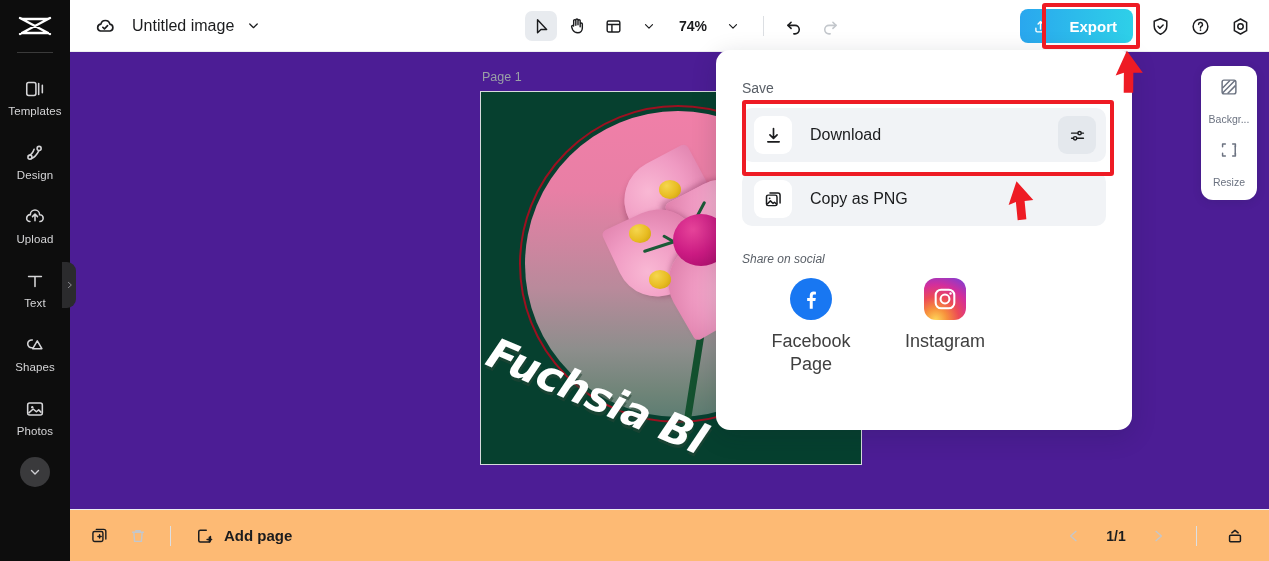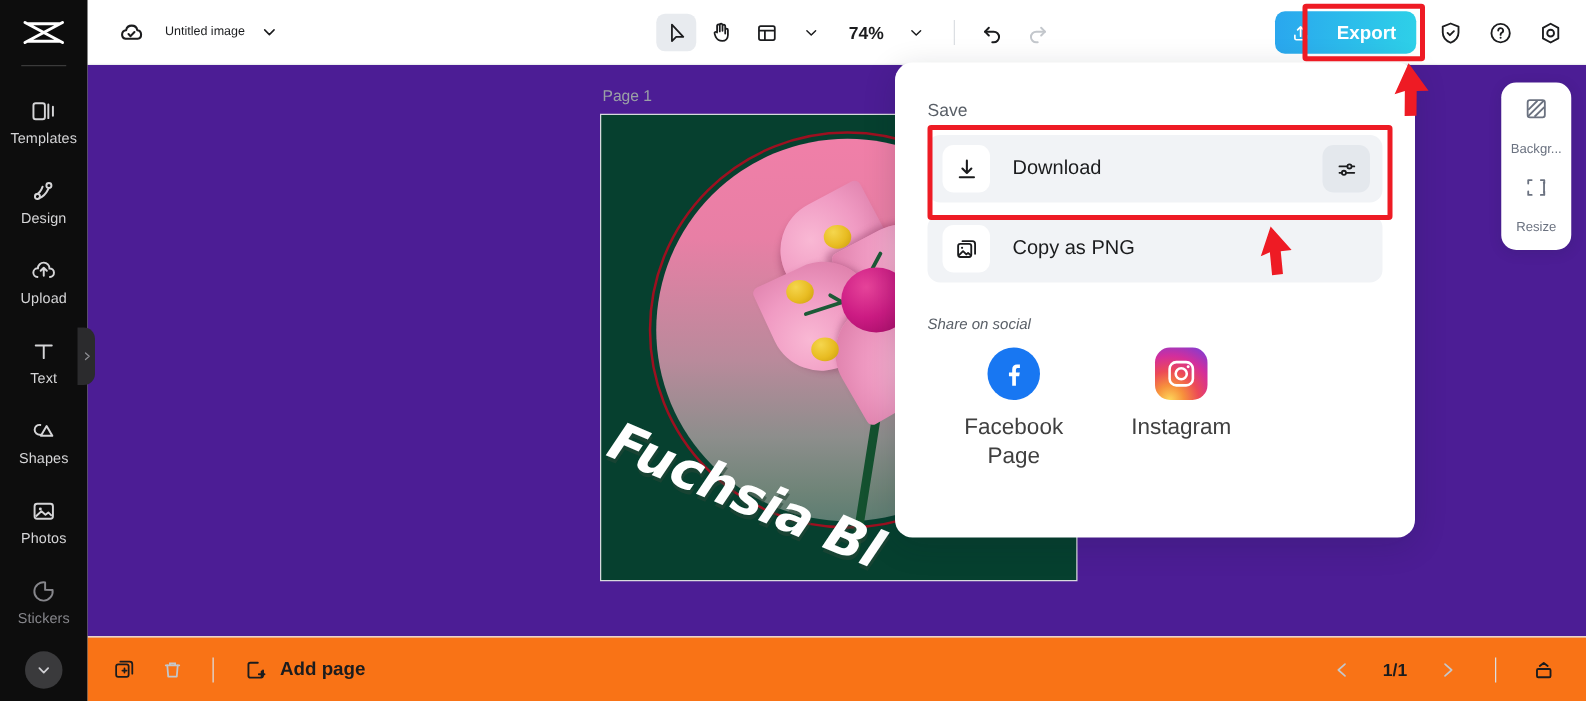--- a/index.html
+++ b/index.html
@@ -38,21 +38,21 @@
     display:flex; align-items:center; justify-content:center; z-index:31; cursor:pointer;
   }
 
   
   .topbar {
     position: absolute; left: 70px; top: 0; width: 1199px; height: 52px;
     background: #fff; border-bottom: 1px solid #eceef0;
     display: flex; align-items: center; z-index: 20;
   }
   .cloud-ico { margin-left: 24px; display:flex; align-items:center; }
-  .doc-title { margin-left: 16px; font-size: 10px; color: #1b1c1e; }
+  .doc-title { margin-left: 16px; font-size: 16px; color: #1b1c1e; }
   .title-chev { margin-left: 12px; display:flex; align-items:center; cursor:pointer; }
 
   .tools { position:absolute; left: 455px; top: 0; height: 52px; display:flex; align-items:center; gap: 4px; }
   .tool-btn {
     width: 32px; height: 30px; border-radius: 7px; display:flex; align-items:center; justify-content:center;
     cursor:pointer;
   }
   .tool-btn.active { background: #e8ebef; }
   .zoom-val { font-size: 14px; font-weight: 700; color:#1b1c1e; margin: 0 6px 0 10px; }
   .vdiv { width:1px; height:20px; background:#dcdfe3; margin: 0 10px; }
@@ -158,21 +158,21 @@
   }
   .ig-circle {
     width: 42px; height: 42px; border-radius: 12px;
     background: radial-gradient(circle at 28% 100%, #fdd75a 0%, #f7913c 22%, #ec4a57 45%, #d42e9b 68%, #8f3ac9 90%);
     display:flex; align-items:center; justify-content:center;
   }
 
   
   .bottombar {
     position:absolute; left: 70px; top: 509px; width: 1199px; height: 52px;
-    background:#f97316; border-top: 1px solid #eceef0; display:flex; align-items:center; z-index:20;
+    background:#fdba74; border-top: 1px solid #eceef0; display:flex; align-items:center; z-index:20;
   }
   .bb-left { display:flex; align-items:center; gap: 6px; margin-left: 14px; }
   .bb-btn { width: 32px; height: 32px; display:flex; align-items:center; justify-content:center; cursor:pointer; }
   .addpage { display:flex; align-items:center; gap: 9px; cursor:pointer; margin-left: 8px; }
   .addpage .aptxt { font-size: 15px; color:#1b1c1e; font-weight: 600; }
   .bb-right { position:absolute; right: 18px; display:flex; align-items:center; gap: 12px; }
   .pgcount { font-size: 14px; color:#1b1c1e; font-weight: 600; min-width: 28px; text-align:center; }
 </style>
 </head>
 <body>
@@ -241,28 +241,20 @@
       <span class="ico">
         <svg width="22" height="22" viewBox="0 0 24 24" fill="none" stroke="#d5d5d7" stroke-width="1.7">
           <rect x="4" y="5.5" width="16" height="13" rx="2.2"></rect>
           <circle cx="9" cy="10" r="1.3" fill="#d5d5d7" stroke="none"></circle>
           <path d="M5 16.5 10 12l3.5 3 2.5-2 3 3" stroke-linejoin="round"></path>
         </svg>
       </span>
       <span class="lbl">Photos</span>
     </div>
 
-    <div class="nav-item dim">
-      <span class="ico">
-        <svg width="22" height="22" viewBox="0 0 24 24" fill="none" stroke="#86868b" stroke-width="1.7">
-          <path d="M13.2 4.3a8 8 0 1 0 6.5 6.6l-6.5-.1z" stroke-linejoin="round"></path>
-        </svg>
-      </span>
-      <span class="lbl">Stickers</span>
-    </div>
 
     <div class="chev-btn">
       <svg width="14" height="14" viewBox="0 0 24 24" fill="none" stroke="#cfcfd3" stroke-width="2.4">
         <path d="M6 9.5 12 15.5 18 9.5" stroke-linecap="round" stroke-linejoin="round"></path>
       </svg>
     </div>
   </div>
 
   <div class="collapse-handle">
     <svg width="9" height="14" viewBox="0 0 24 24" fill="none" stroke="#8e8e93" stroke-width="2.6">

